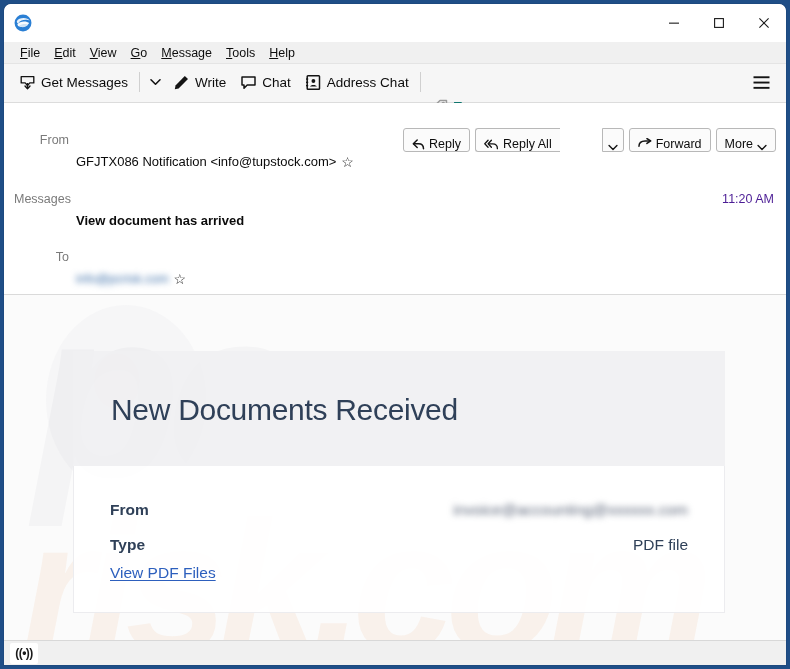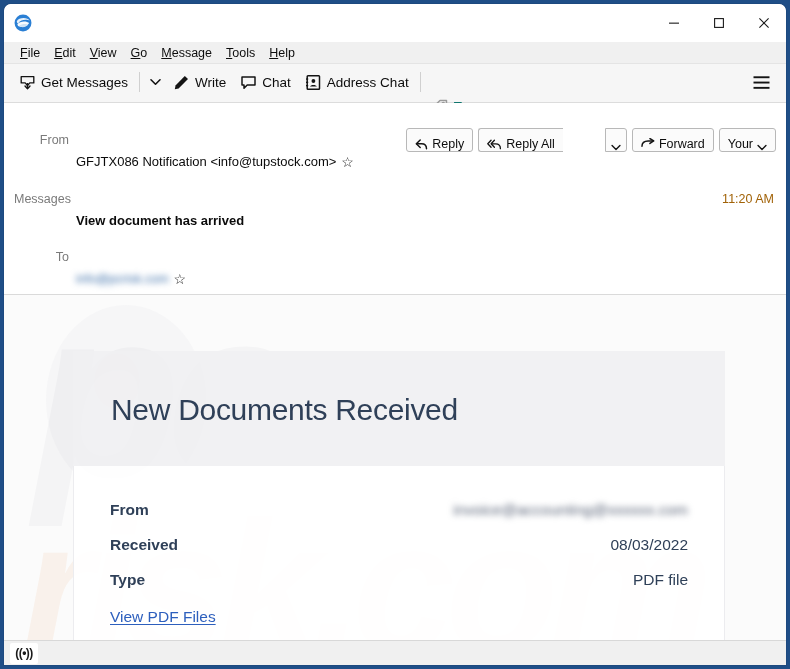--- a/index.html
+++ b/index.html
@@ -153,21 +153,21 @@
     font-size: 13px;
     white-space: nowrap;
     display: flex;
     align-items: center;
     gap: 5px;
     margin-top: 44px;
   }
   .hdr-value.bold { font-weight: bold; }
   .hdr-grow { flex: 1 1 auto; }
   .hdr-time {
-    color: #a16207;
+    color: #4c1d95;
     font-size: 12.5px;
     white-space: nowrap;
     padding-right: 2px;
   }
   .star {
     display: inline-block;
     color: #202020;
     font-size: 14px;
     line-height: 1;
     cursor: default;
@@ -308,21 +308,21 @@
     text-align: right;
     white-space: nowrap;
   }
   .dvalue.blur {
     filter: blur(3.4px);
     color: #5a6478;
     user-select: none;
   }
   .pdflink {
     display: inline-block;
-    margin-top: 11px;
+    margin-top: 2px;
     font-size: 15.5px;
     color: #2d5fbd;
     text-decoration: underline;
     text-underline-offset: 2px;
     cursor: pointer;
   }
 
   
   .statusbar {
     height: 25px;
@@ -495,21 +495,21 @@
 
         <div class="rbtn">
           <svg width="14" height="13" viewBox="0 0 15 14">
             <path d="M1.0 9.0 C1.0 4.6 3.6 3.2 7.6 3.2 h5.0" fill="none" stroke="#141414" stroke-width="1.6" stroke-linecap="round"></path>
             <path d="M9.6 0.6 L13.6 3.2 L9.6 5.9" fill="none" stroke="#141414" stroke-width="1.6" stroke-linecap="round" stroke-linejoin="round"></path>
           </svg>
           <span>Forward</span>
         </div>
 
         <div class="rbtn">
-          <span>Your</span>
+          <span>More</span>
           <svg width="10" height="7" viewBox="0 0 11 8">
             <path d="M1 1.8 L5.5 6.2 L10 1.8" fill="none" stroke="#141414" stroke-width="1.6" stroke-linecap="round" stroke-linejoin="round"></path>
           </svg>
         </div>
       </div>
     </div>
 
     <div class="hdr-row">
       <div class="hdr-label">Messages</div>
       <div class="hdr-value bold">View document has arrived</div>
@@ -539,24 +539,20 @@
       <div class="card-head">
         <div class="card-title">New Documents Received</div>
       </div>
       <div class="card-body">
 
         <div class="drow">
           <div class="dlabel">From</div>
           <div class="dvalue blur">invoice@accounting@xxxxxx.com</div>
         </div>
 
-        <div class="drow">
-          <div class="dlabel">Received</div>
-          <div class="dvalue">08/03/2022</div>
-        </div>
 
         <div class="drow">
           <div class="dlabel">Type</div>
           <div class="dvalue">PDF file</div>
         </div>
 
 
         <a class="pdflink">View PDF Files</a>
       </div>
     </div>

